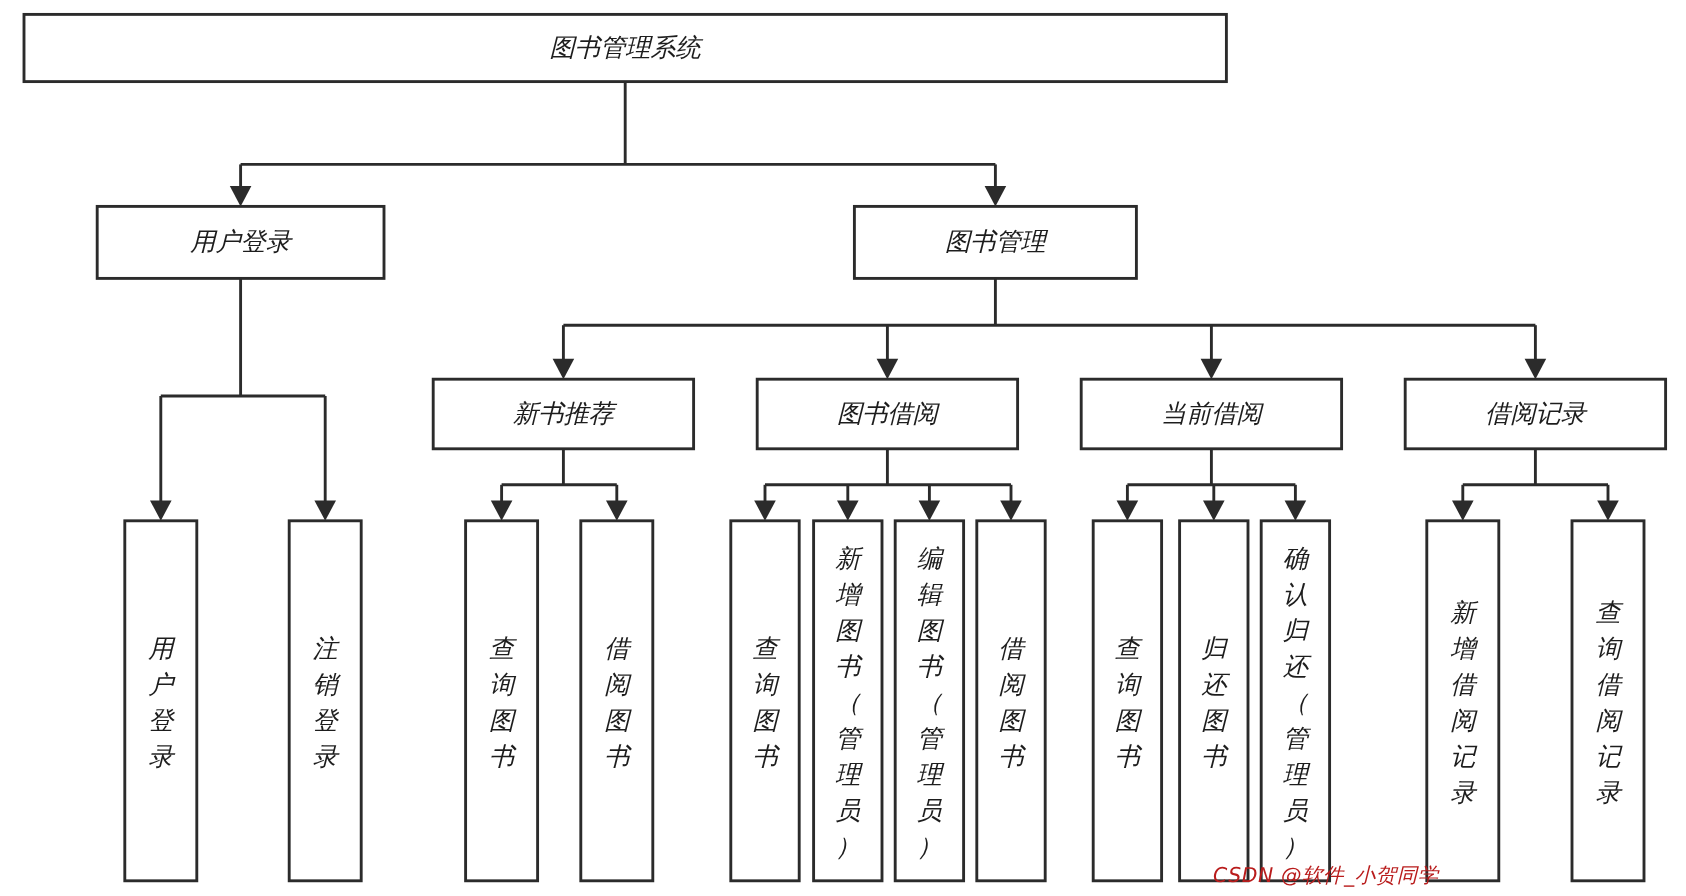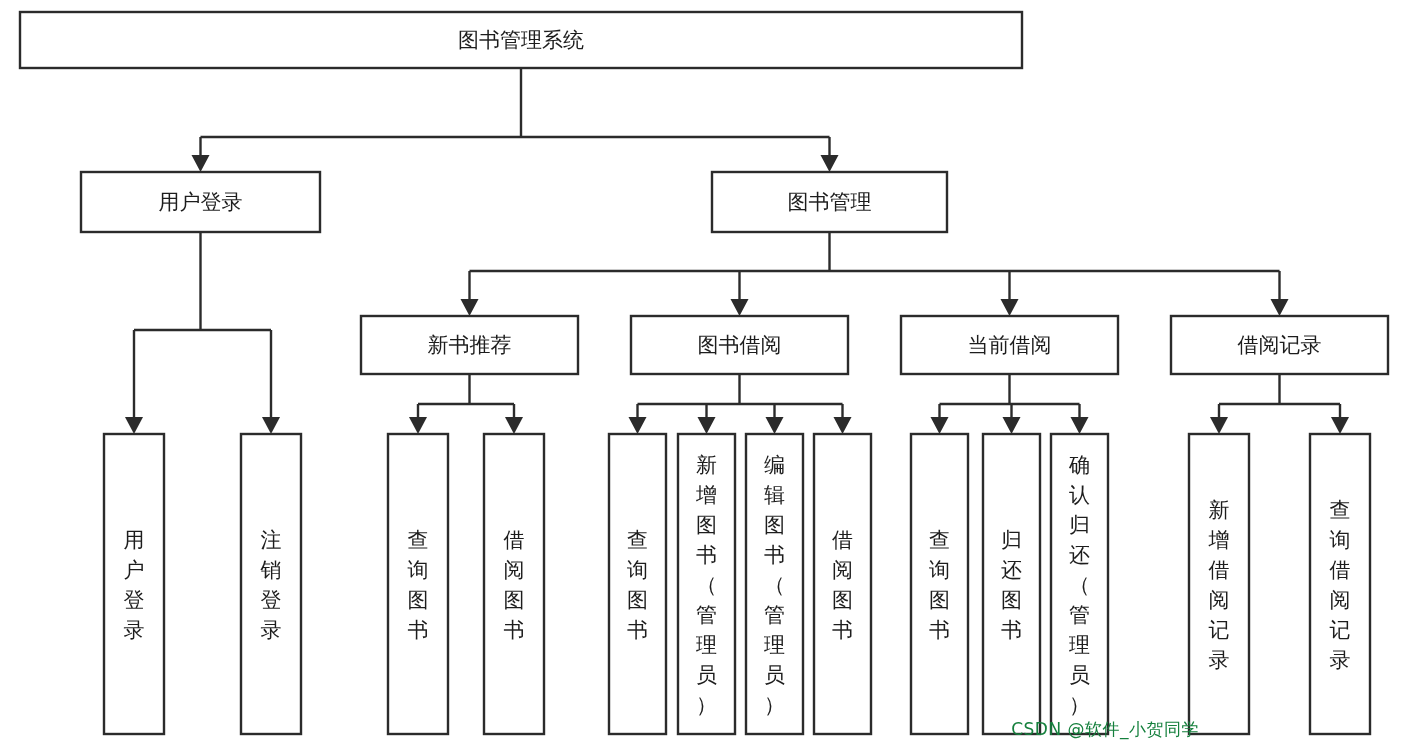--- a/index.html
+++ b/index.html
@@ -14,20 +14,21 @@
     font-family: "DejaVu Sans", "Liberation Sans", sans-serif;
     overflow: hidden;
     position: relative;
   }
   #diagram-root {
     position: absolute;
     left: 0;
     top: 0;
     width: 1205px;
     height: 747px;
+    font-style: italic;
   }
   svg#tree-svg {
     display: block;
     width: 1405px;
     height: 747px;
   }
   .node-box {
     fill: #ffffff;
     stroke: #2b2b2b;
     stroke-width: 2.4;
@@ -54,21 +55,21 @@
     fill: #1d1d1d;
     font-size: 21px;
     text-anchor: middle;
   }
   .watermark {
     position: absolute;
     right: 6px;
     bottom: 6px;
     font-family: "DejaVu Sans", "Liberation Sans", sans-serif;
     font-size: 17px;
-    color: #15803d;
+    color: #b91c1c;
     letter-spacing: 0.5px;
     white-space: nowrap;
     user-select: none;
   }
 </style>
 </head>
 <body>
 
 <div id="diagram-root">
   <svg id="tree-svg" viewBox="0 0 1405 747" xmlns="http://www.w3.org/2000/svg">

